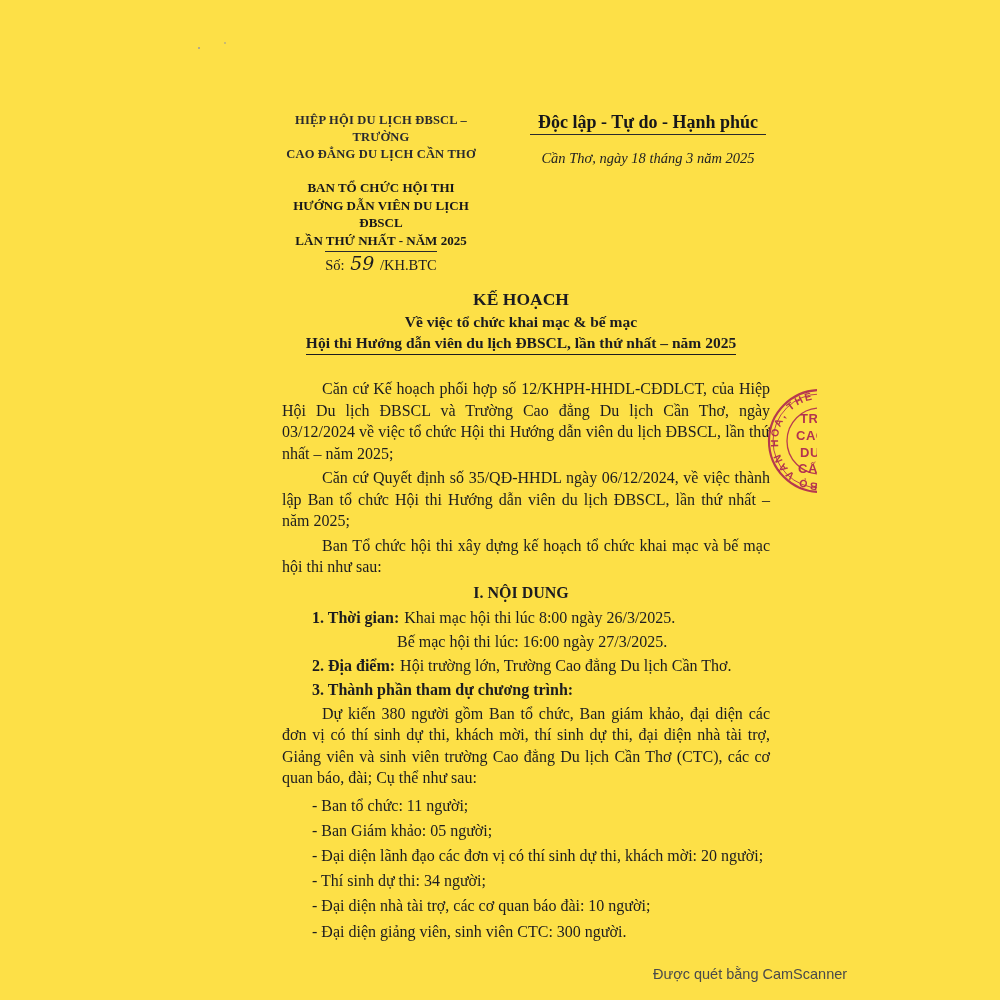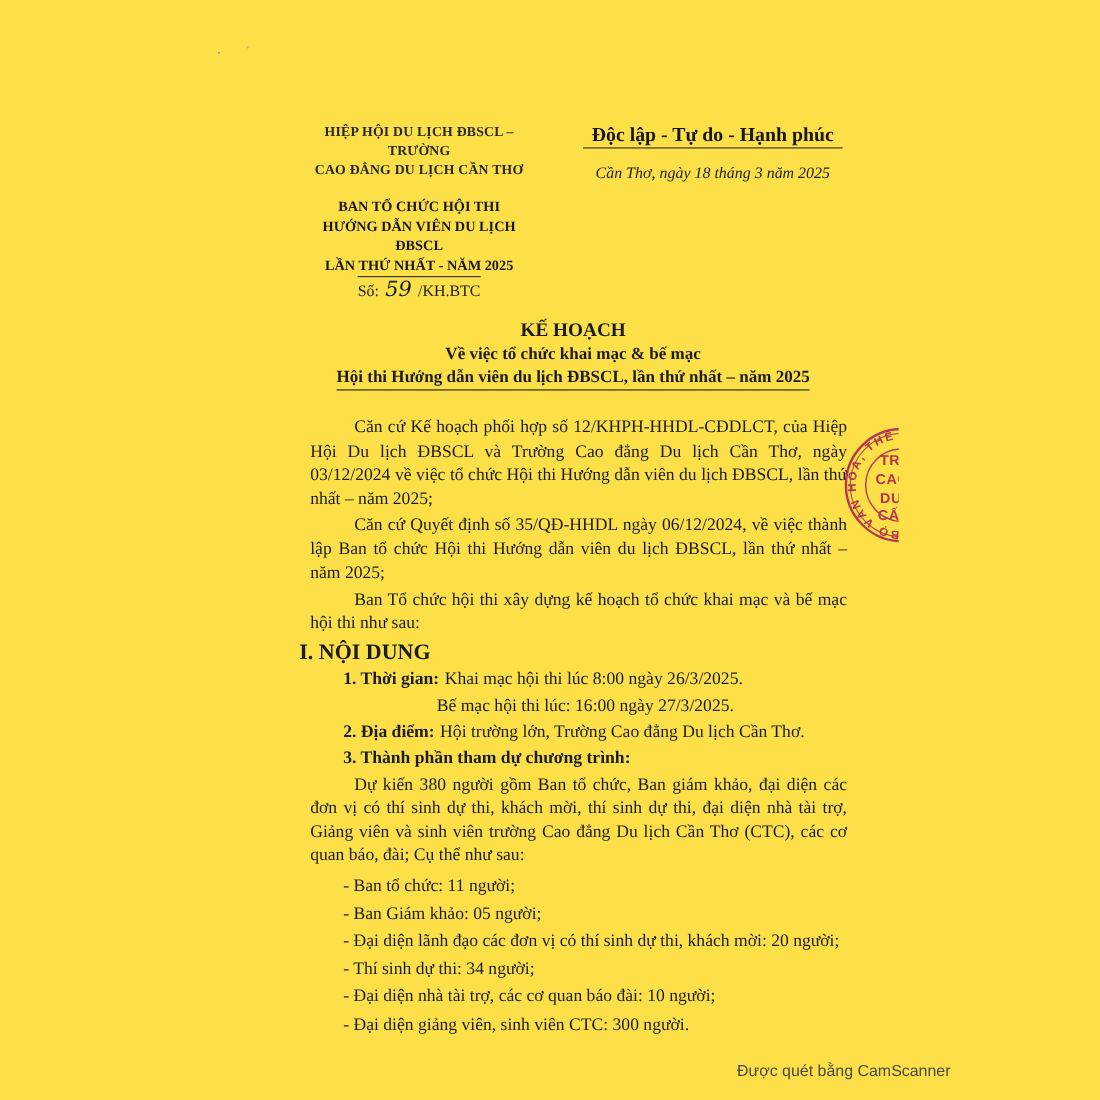--- a/index.html
+++ b/index.html
@@ -42,21 +42,21 @@
   .title-3 { display:inline-block; font-weight:700; font-size:15.5px; line-height:21px;
              border-bottom:1.8px solid #1c1c20; padding-bottom:1px; }
   
   .body-text { margin-top:23px; }
   .para {
     font-size:16px; line-height:21.5px;
     text-align:justify; text-indent:40px;
     margin-bottom:3px;
     margin-left:10px;
   }
-  .section-heading { font-weight:700; font-size:20px; line-height:22px; margin:4px 0 3px; }
+  .section-heading { font-weight:700; font-size:16px; line-height:22px; margin:4px 0 3px;text-align:center; }
   .item { font-size:16px; line-height:22px; padding-left:40px; margin:2px 0; }
   .item .lbl { font-weight:700; margin-right:5px; }
   .sub-line { font-size:16px; line-height:22px; padding-left:125px; margin:2px 0; }
   .bullets { margin-top:4px; }
   .bullet { font-size:16px; line-height:25.2px; padding-left:40px; }
   
   .stamp-clip {
     position:absolute; left:750px; top:371px;
     width:67px; height:141px; overflow:hidden;
     pointer-events:none;
@@ -65,21 +65,21 @@
   .stamp-ring-font {
     font-family:"Liberation Sans", sans-serif;
     font-weight:700; font-size:10.5px; letter-spacing:2px;
   }
   .stamp-center-font {
     font-family:"Liberation Sans", sans-serif;
     font-weight:700; font-size:13px; letter-spacing:.5px;
   }
   
   .scanner-note {
-    position:absolute; left:670px; top:966px;
+    position:absolute; left:653px; top:966px;
     font-family:"Liberation Sans", sans-serif;
     font-size:14.5px; color:#4a4a4a;
   }
   .speck { position:absolute; background:#9a9a9a; border-radius:50%; }
   .speck-1 { left:198px; top:47px; width:2px; height:2px; }
   .speck-2 { left:224px; top:42px; width:2px; height:2px; opacity:.7; }
 </style>
 </head>
 <body>
 

